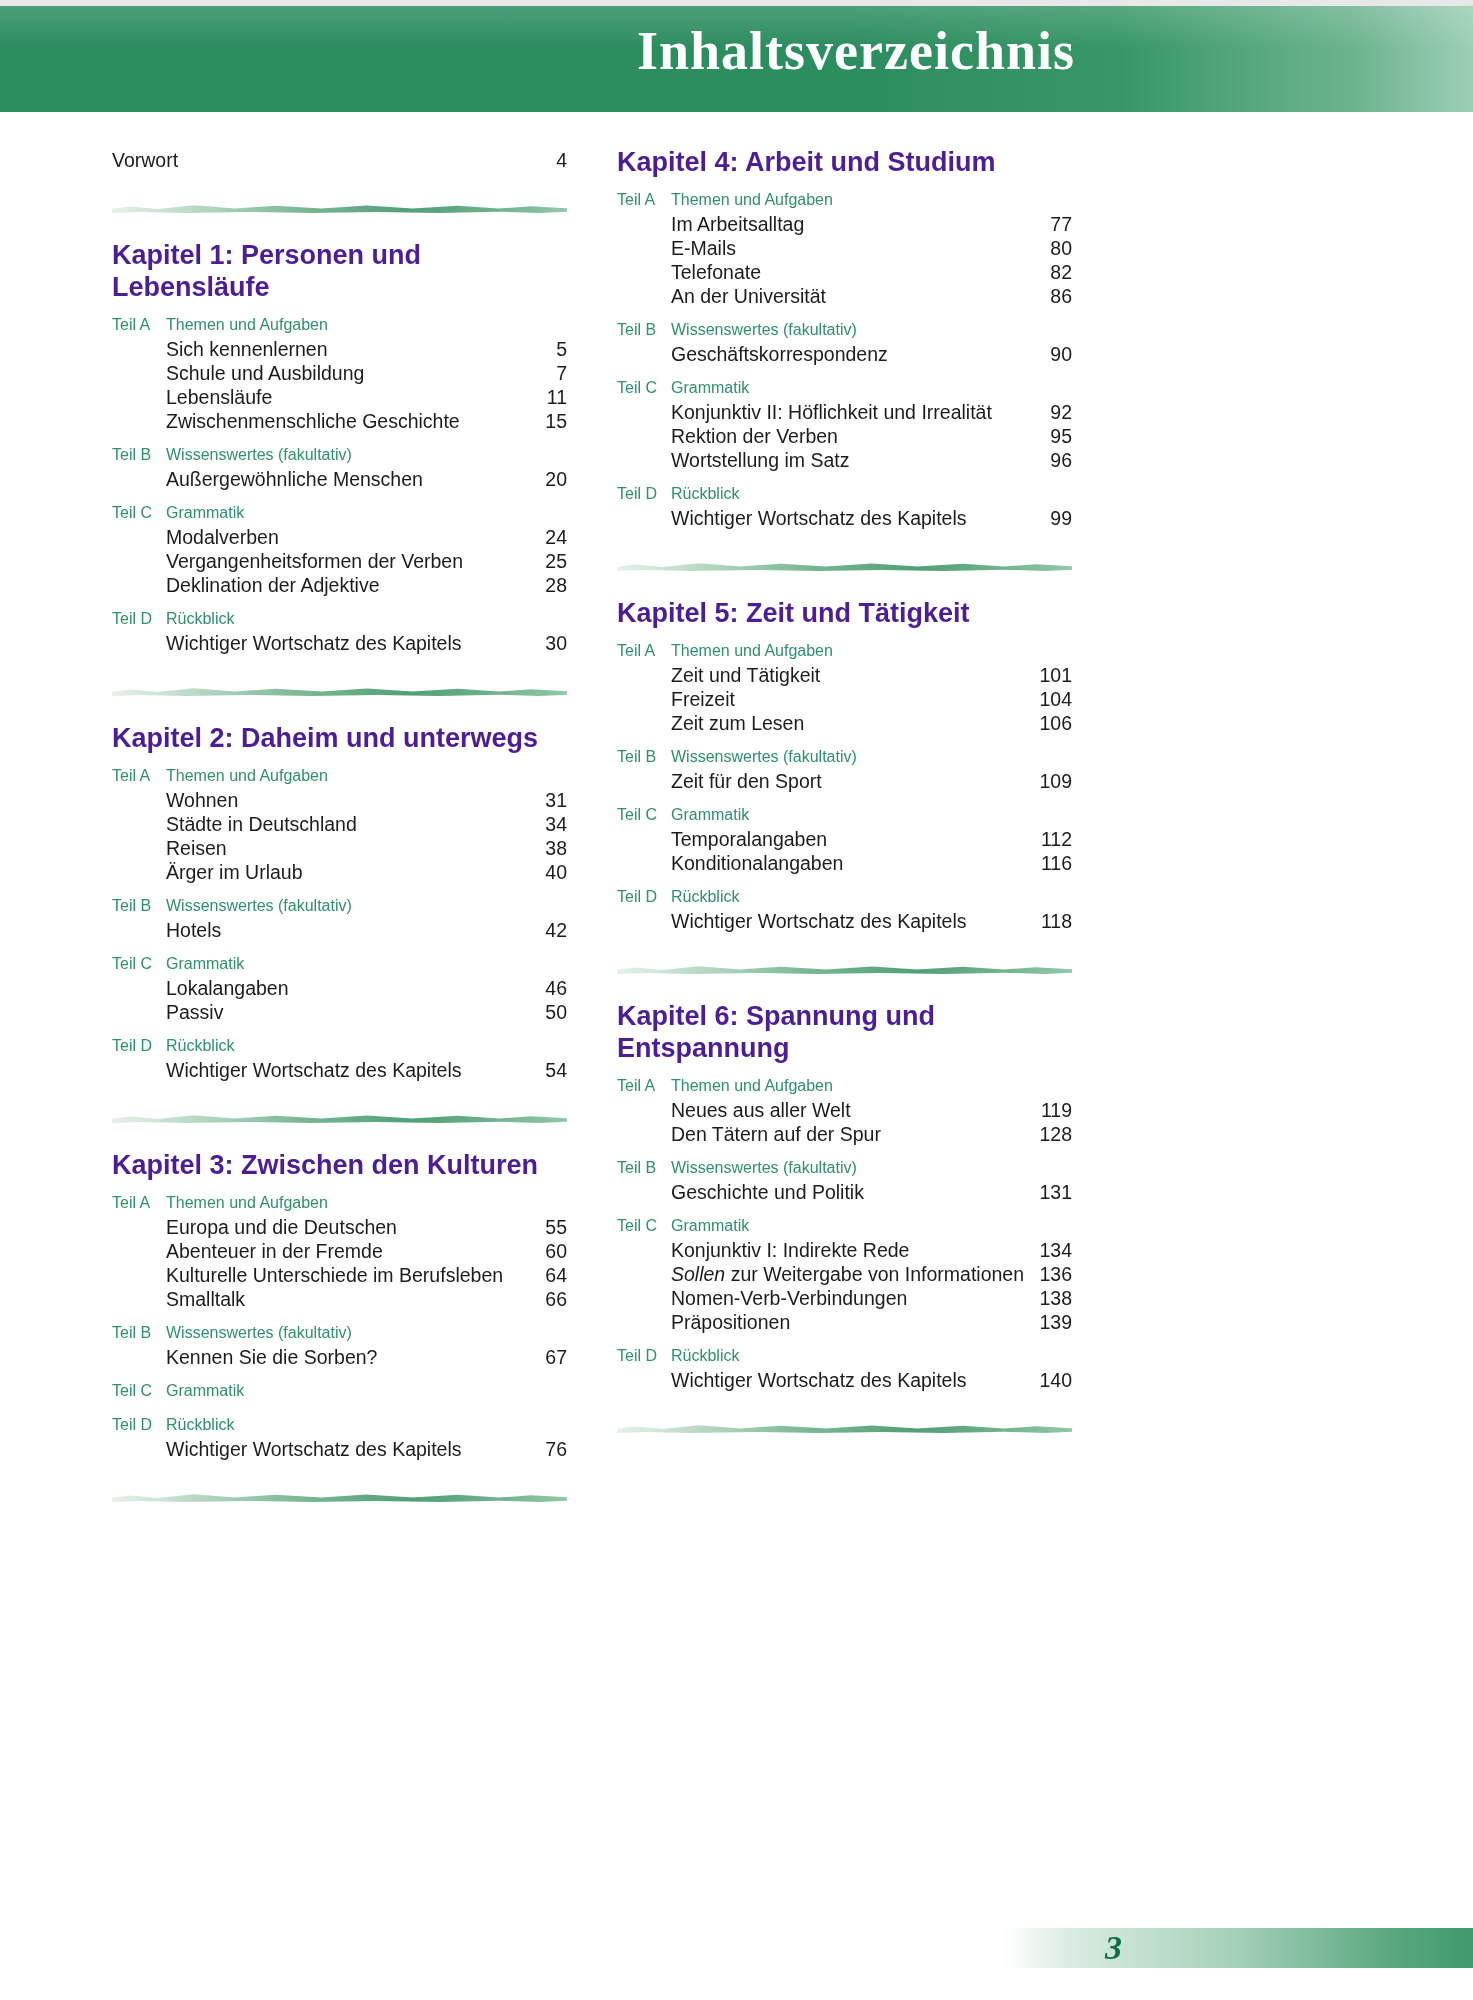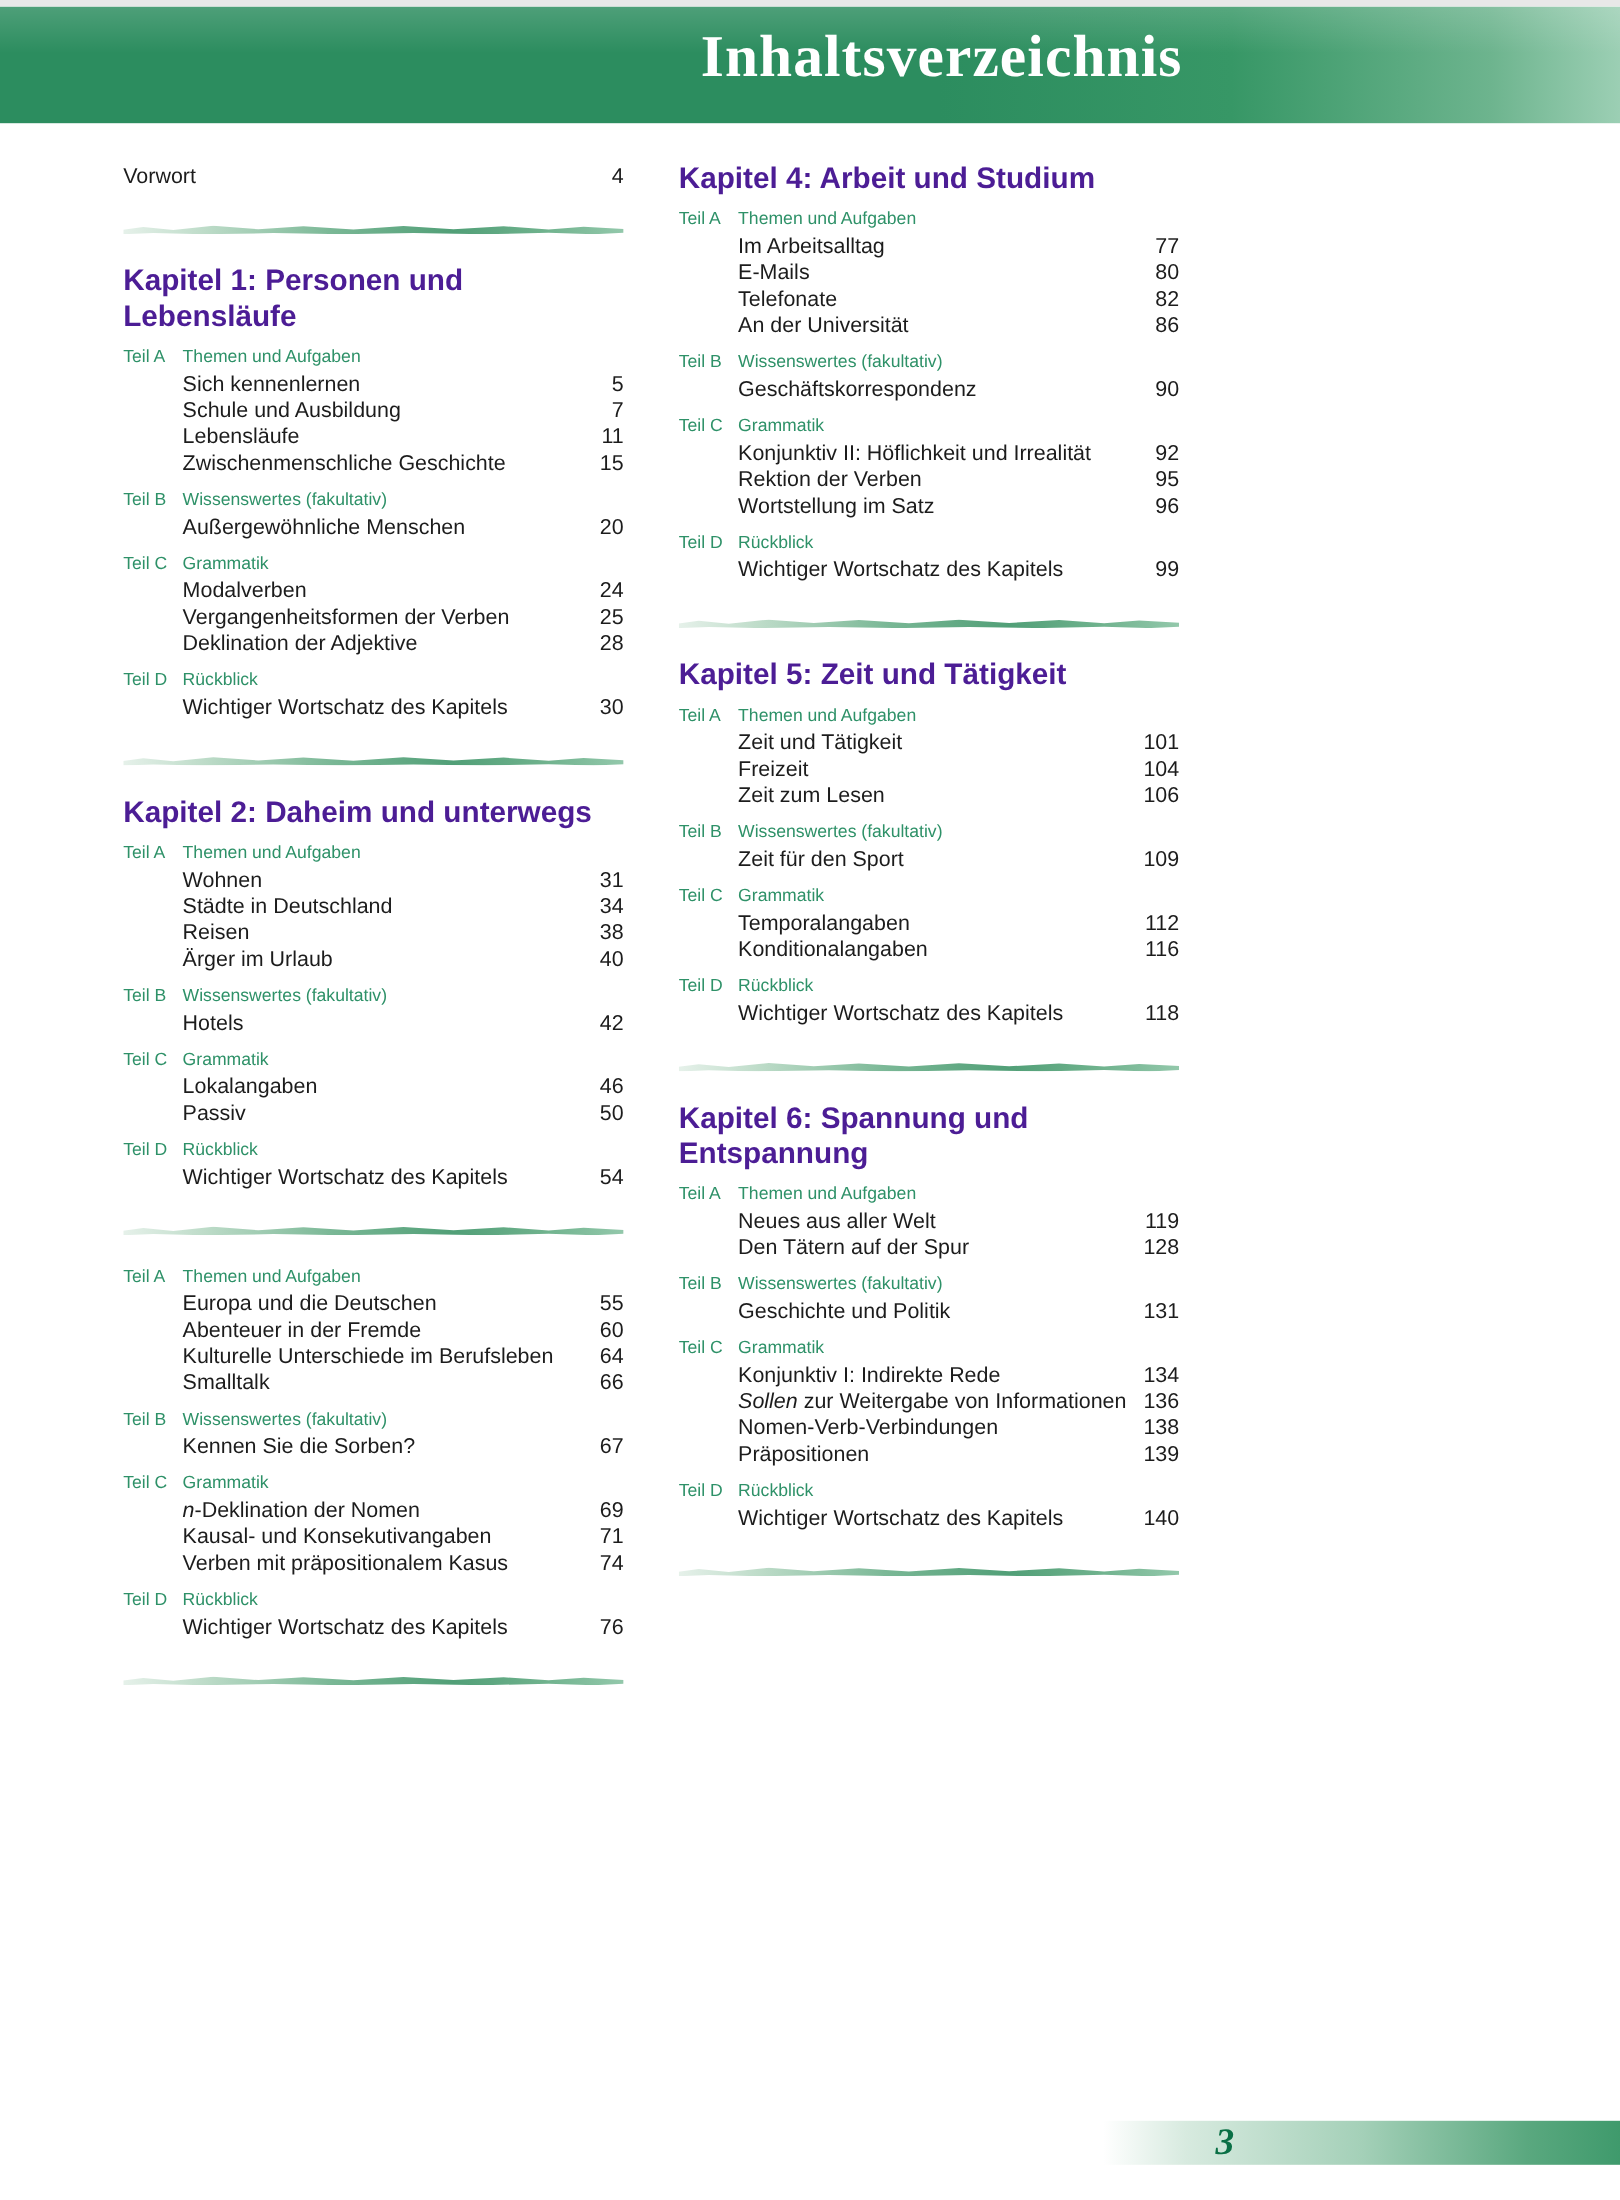--- a/index.html
+++ b/index.html
@@ -223,20 +223,21 @@
           <div class="items">
             <div class="row">
               <span class="label">Wichtiger Wortschatz des Kapitels</span>
               <span class="pagenum">54</span>
             </div>
           </div>
         </div>
       </div>
       <div class="divider"></div>
       <div class="chapter">
+        <div class="chapter-title">Kapitel 3: Zwischen den Kulturen</div>
         <div class="section">
           <div class="sec-head">
             <span class="teil">Teil A</span>
             <span class="sec-name">Themen und Aufgaben</span>
           </div>
           <div class="items">
             <div class="row">
               <span class="label">Europa und die Deutschen</span>
               <span class="pagenum">55</span>
             </div>
@@ -263,34 +264,20 @@
             <div class="row">
               <span class="label">Kennen Sie die Sorben?</span>
               <span class="pagenum">67</span>
             </div>
           </div>
         </div>
         <div class="section">
           <div class="sec-head">
             <span class="teil">Teil C</span>
             <span class="sec-name">Grammatik</span>
-          </div>
-          <div class="items">
-            <div class="row">
-              <span class="label"><i>n</i>-Deklination der Nomen</span>
-              <span class="pagenum">69</span>
-            </div>
-            <div class="row">
-              <span class="label">Kausal- und Konsekutivangaben</span>
-              <span class="pagenum">71</span>
-            </div>
-            <div class="row">
-              <span class="label">Verben mit präpositionalem Kasus</span>
-              <span class="pagenum">74</span>
-            </div>
           </div>
         </div>
         <div class="section">
           <div class="sec-head">
             <span class="teil">Teil D</span>
             <span class="sec-name">Rückblick</span>
           </div>
           <div class="items">
             <div class="row">
               <span class="label">Wichtiger Wortschatz des Kapitels</span>

